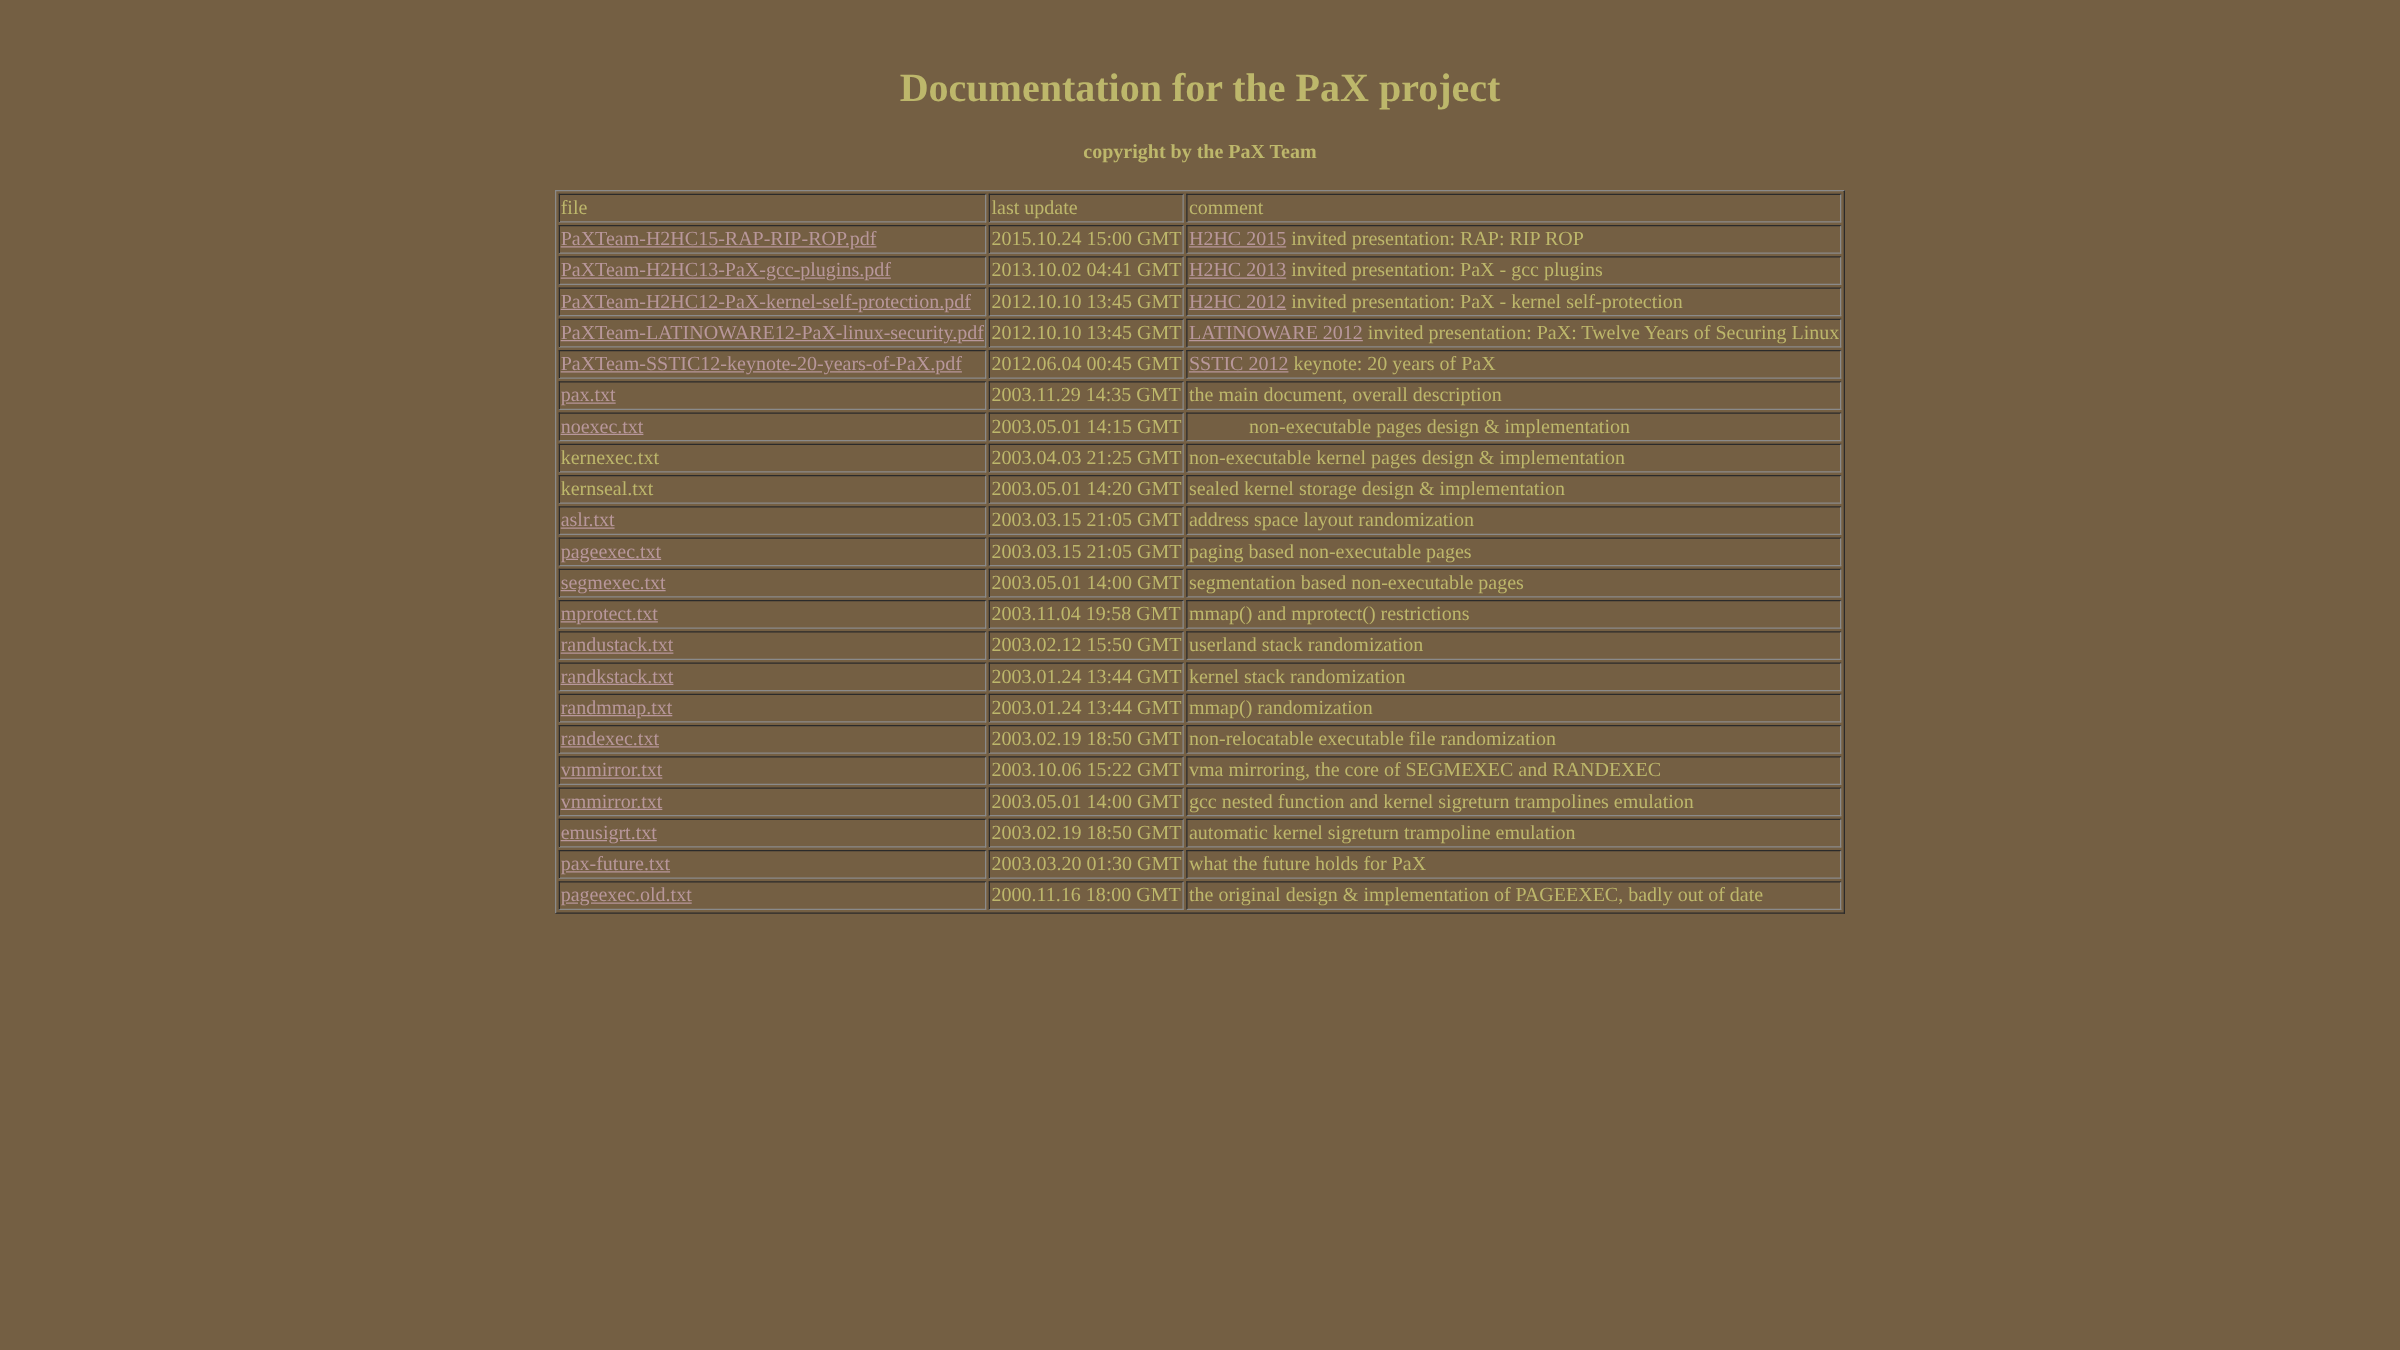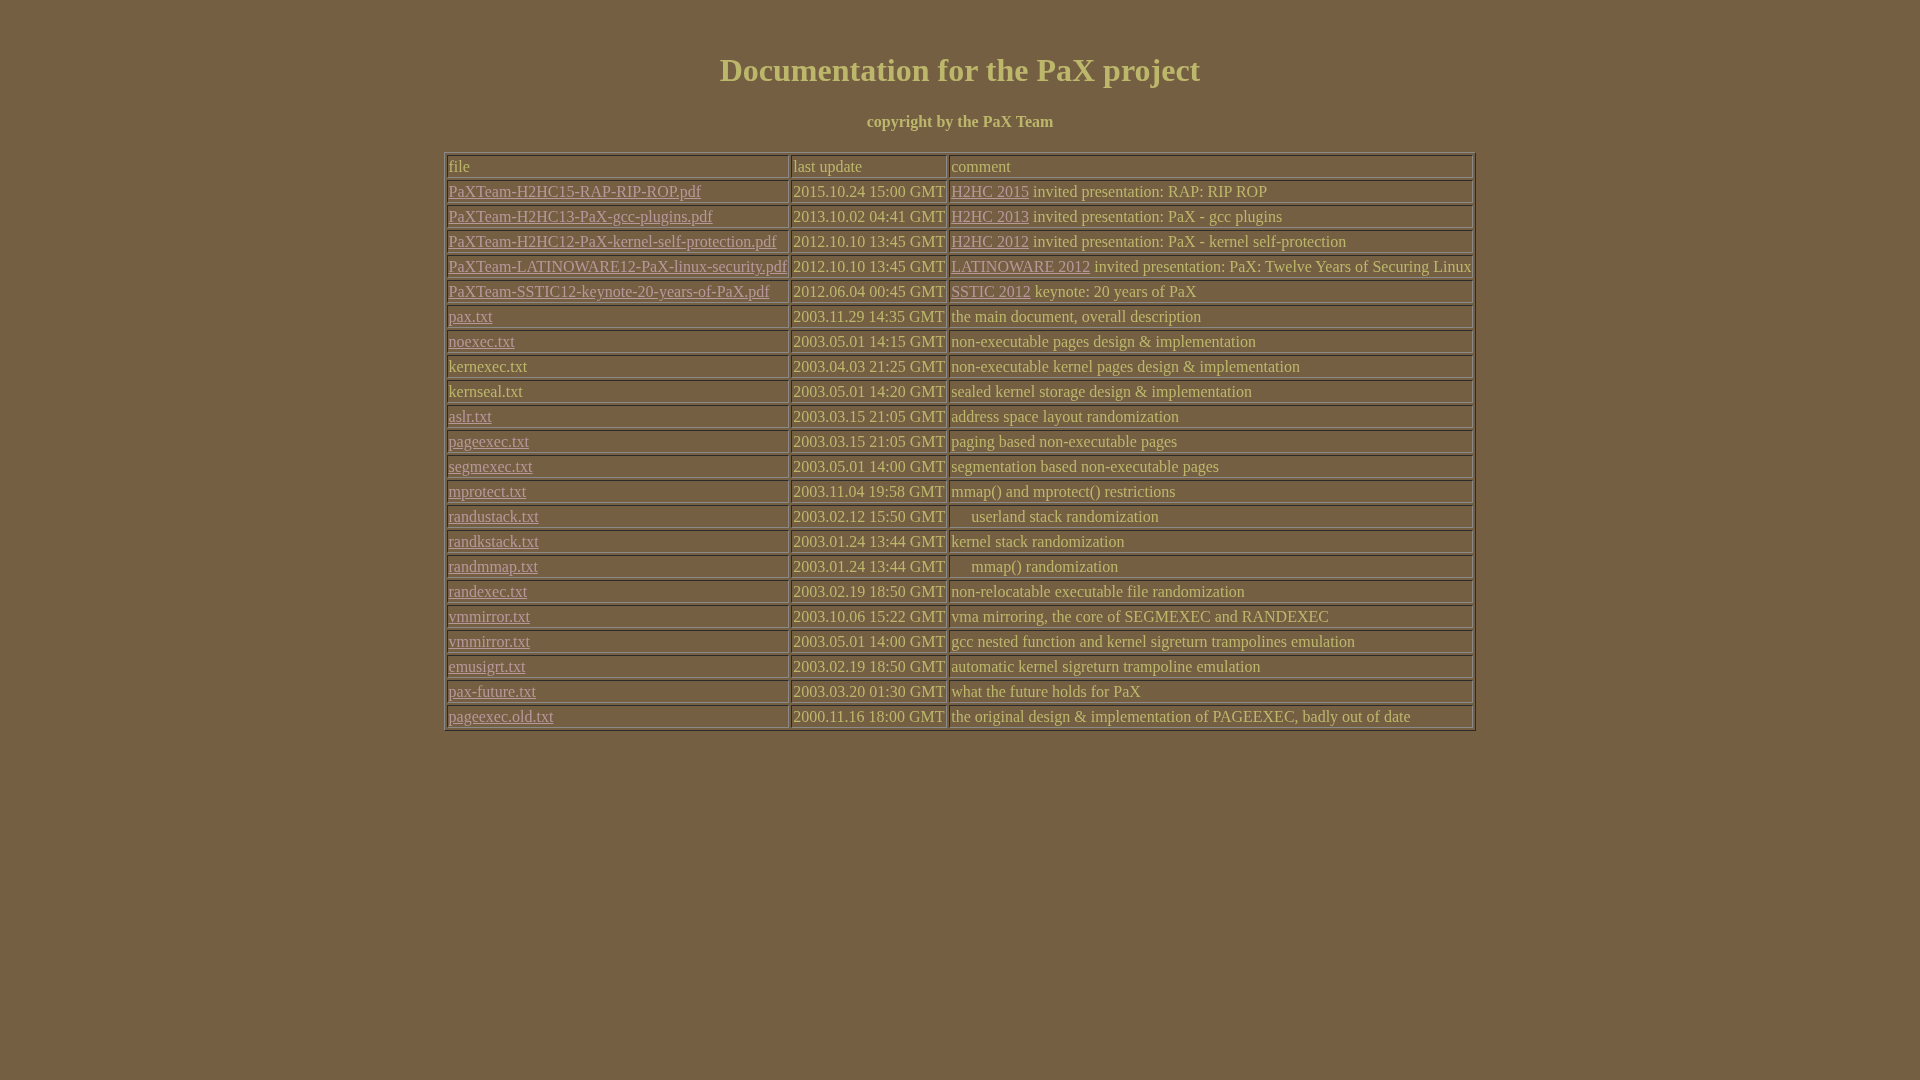--- a/index.html
+++ b/index.html
@@ -102,21 +102,21 @@
           <td><a href="#">SSTIC 2012</a><span style="white-space: pre;"> keynote: 20 years of PaX</span></td>
         </tr>
         <tr>
           <td><a href="#">pax.txt</a></td>
           <td>2003.11.29 14:35 GMT</td>
           <td><span style="white-space: pre;">the main document, overall description</span></td>
         </tr>
         <tr>
           <td><a href="#">noexec.txt</a></td>
           <td>2003.05.01 14:15 GMT</td>
-          <td><span style="white-space: pre;">non-executable pages design &amp; implementation</span></td>
+          <td><span style="white-space: pre; padding-left: 48px;">non-executable pages design &amp; implementation</span></td>
         </tr>
         <tr>
           <td><span>kernexec.txt</span></td>
           <td>2003.04.03 21:25 GMT</td>
           <td><span style="white-space: pre;">non-executable kernel pages design &amp; implementation</span></td>
         </tr>
         <tr>
           <td><span>kernseal.txt</span></td>
           <td>2003.05.01 14:20 GMT</td>
           <td><span style="white-space: pre;">sealed kernel storage design &amp; implementation</span></td>
@@ -137,31 +137,31 @@
           <td><span style="white-space: pre;">segmentation based non-executable pages</span></td>
         </tr>
         <tr>
           <td><a href="#">mprotect.txt</a></td>
           <td>2003.11.04 19:58 GMT</td>
           <td><span style="white-space: pre;">mmap() and mprotect() restrictions</span></td>
         </tr>
         <tr>
           <td><a href="#">randustack.txt</a></td>
           <td>2003.02.12 15:50 GMT</td>
-          <td><span style="white-space: pre; padding-left: 20px;">userland stack randomization</span></td>
+          <td><span style="white-space: pre;">userland stack randomization</span></td>
         </tr>
         <tr>
           <td><a href="#">randkstack.txt</a></td>
           <td>2003.01.24 13:44 GMT</td>
           <td><span style="white-space: pre;">kernel stack randomization</span></td>
         </tr>
         <tr>
           <td><a href="#">randmmap.txt</a></td>
           <td>2003.01.24 13:44 GMT</td>
-          <td><span style="white-space: pre; padding-left: 20px;">mmap() randomization</span></td>
+          <td><span style="white-space: pre;">mmap() randomization</span></td>
         </tr>
         <tr>
           <td><a href="#">randexec.txt</a></td>
           <td>2003.02.19 18:50 GMT</td>
           <td><span style="white-space: pre;">non-relocatable executable file randomization</span></td>
         </tr>
         <tr>
           <td><a href="#">vmmirror.txt</a></td>
           <td>2003.10.06 15:22 GMT</td>
           <td><span style="white-space: pre;">vma mirroring, the core of SEGMEXEC and RANDEXEC</span></td>

